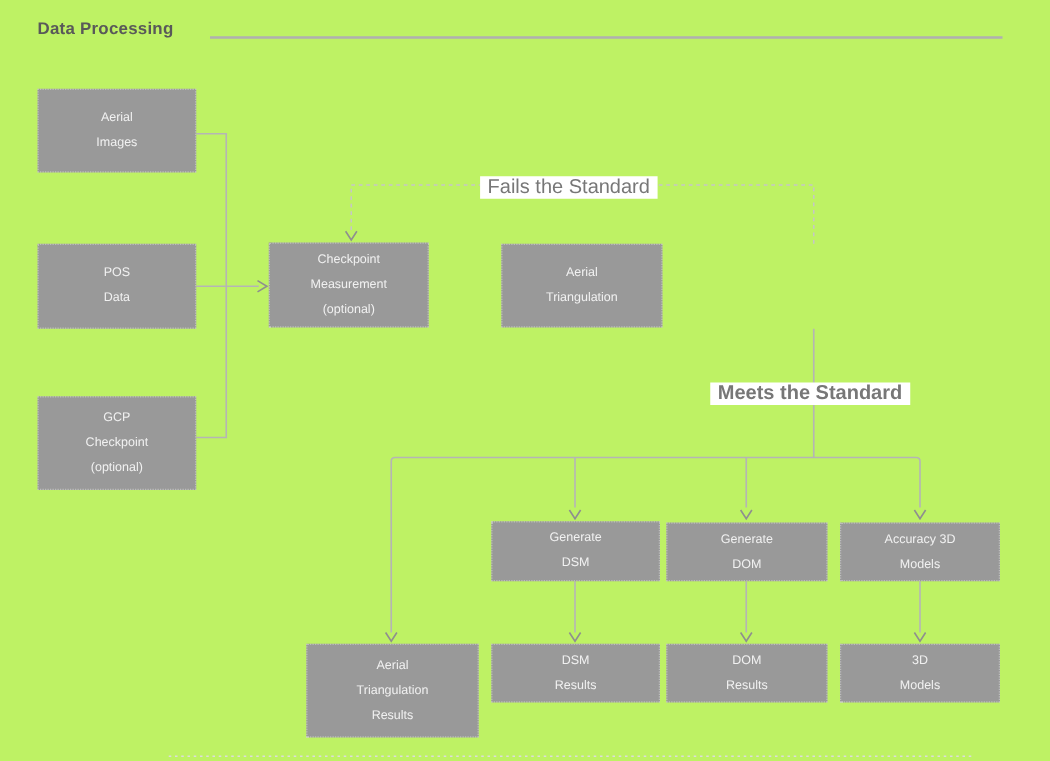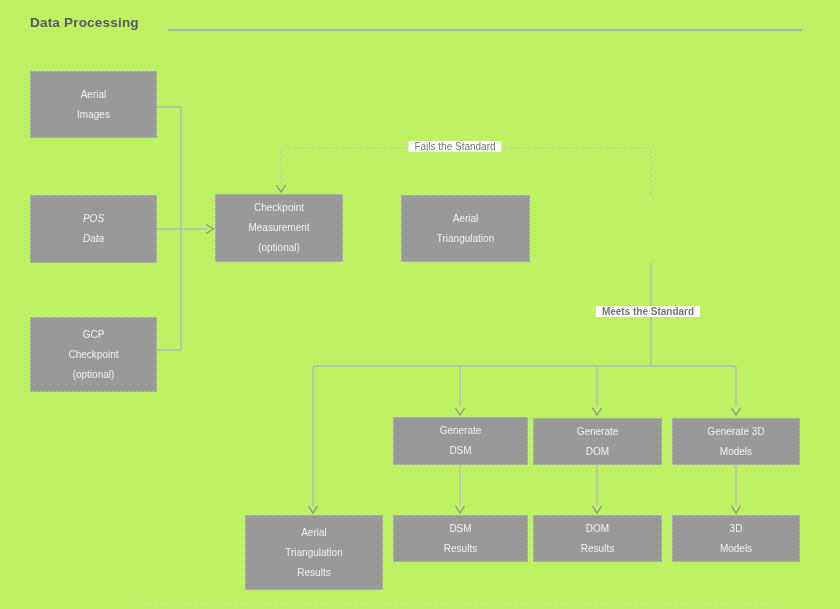--- a/index.html
+++ b/index.html
@@ -51,21 +51,21 @@
     font-size: 10px;
     line-height: 20px;
     white-space: pre-line;
     border: 1px dotted rgba(255,255,255,0.35);
   }
   .edge-label {
     position: absolute;
     transform: translateX(-50%);
     background: #ffffff;
     padding: 0 6px;
-    font-size: 10px;
+    font-size: 16px;
     color: var(--label-text);
     white-space: nowrap;
   }
   #connector-layer {
     position: absolute;
     left: 0; top: 0;
     width: 840px; height: 609px;
   }
   #connector-layer path { fill: none; }
   .solid-line  { stroke: var(--line); stroke-width: 1.3; }
@@ -120,37 +120,37 @@
       <path class="arrow-head" d="M276.5,185 L281,192 L285.5,185"></path>
     </g>
 
     <g>
       <path class="faint-dotted" d="M135,605 H778"></path>
     </g>
   </svg>
 
   <div class="node" style="left:30px; top:71px; width:127px; height:67px;">Aerial
 Images</div>
-  <div class="node" style="left:30px; top:195px; width:127px; height:68px;font-style:italic;">POS
+  <div class="node" style="left:30px; top:195px; width:127px; height:68px;">POS
 Data</div>
   <div class="node" style="left:30px; top:317px; width:127px; height:75px;">GCP
 Checkpoint
 (optional)</div>
 
   <div class="node" style="left:215px; top:194px; width:128px; height:68px;">Checkpoint
 Measurement
 (optional)</div>
   <div class="node" style="left:401px; top:195px; width:129px; height:67px;">Aerial
 Triangulation</div>
 
   <div class="node" style="left:393px; top:417px; width:135px; height:48px;">Generate
 DSM</div>
   <div class="node" style="left:533px; top:418px; width:129px; height:47px;">Generate
 DOM</div>
-  <div class="node" style="left:672px; top:418px; width:128px; height:47px;">Generate 3D
+  <div class="node" style="left:672px; top:418px; width:128px; height:47px;">Accuracy 3D
 Models</div>
 
   <div class="node" style="left:245px; top:515px; width:138px; height:75px;">Aerial
 Triangulation
 Results</div>
   <div class="node" style="left:393px; top:515px; width:135px; height:47px;">DSM
 Results</div>
   <div class="node" style="left:533px; top:515px; width:129px; height:47px;">DOM
 Results</div>
   <div class="node" style="left:672px; top:515px; width:128px; height:47px;">3D

